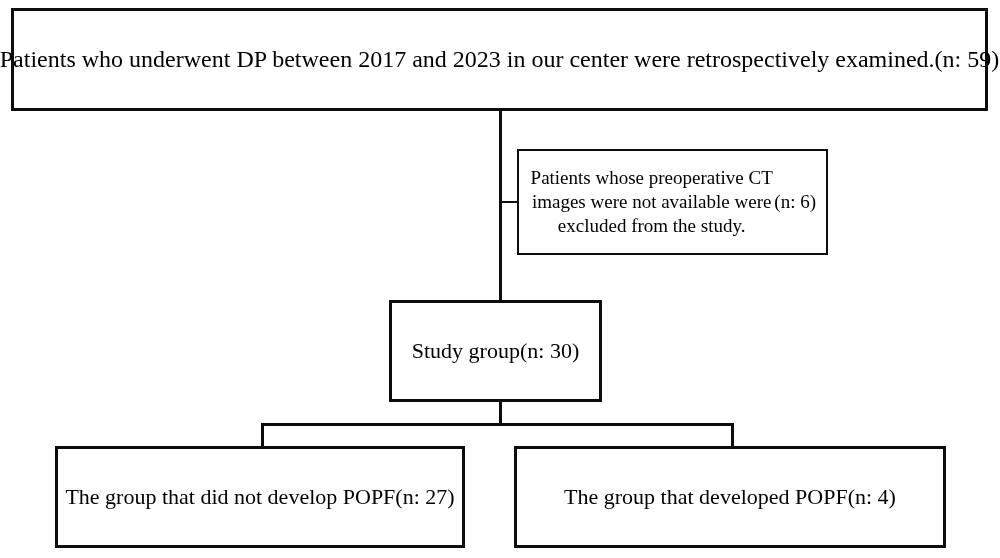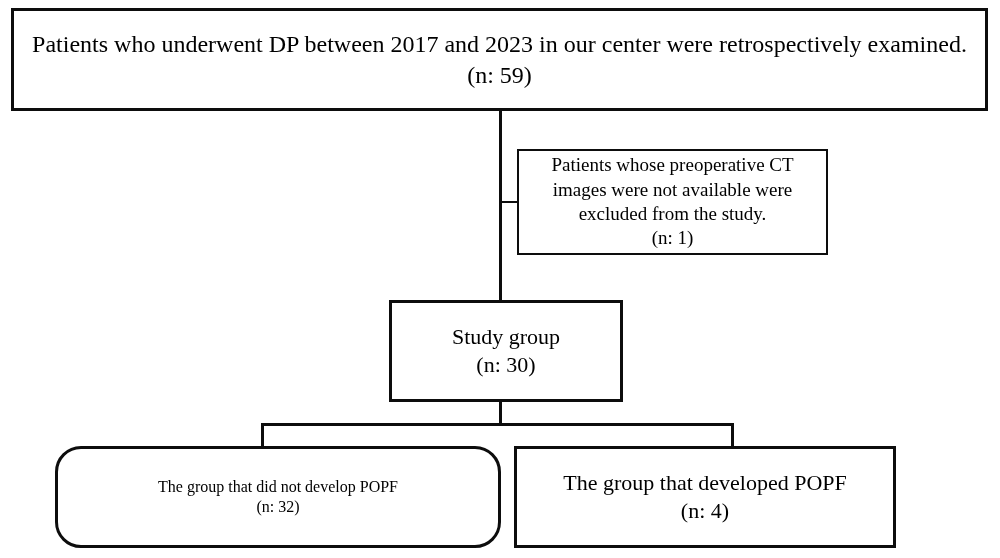--- a/index.html
+++ b/index.html
@@ -16,21 +16,21 @@
     font-family: "Liberation Serif", "DejaVu Serif", serif;
     color: #000000;
     overflow: hidden;
   }
   .node {
     position: absolute;
     box-sizing: border-box;
     border: 3px solid #0d0d0d;
     background: #ffffff;
     display: flex;
-    flex-direction: column;
+    flex-direction: row;
     align-items: center;
     justify-content: center;
     text-align: center;
     line-height: 1.28;
     z-index: 2;
   }
   .node .line {
     display: block;
     white-space: nowrap;
   }
@@ -55,36 +55,35 @@
     border-width: 2px;
     padding: 4px 10px;
     font-family: Liberation Serif, serif;
   }
   #node-excluded .line.wrap {
     max-width: 290px;
   }
   #node-study {
     left: 389px;
     top: 300px;
-    width: 234px;
+    width: 213px;
     height: 102px;
     font-size: 22px;
   }
   #node-nopopf {
     left: 55px;
     top: 446px;
-    width: 446px;
+    width: 410px;
     height: 102px;
-    font-size: 16px;
-    border-radius: 26px;
+    font-size: 22px;
   }
   #node-popf {
     left: 514px;
     top: 446px;
-    width: 382px;
+    width: 432px;
     height: 102px;
     font-size: 22px;
   }
 
   
   .conn {
     position: absolute;
     background: #0d0d0d;
     z-index: 1;
   }
@@ -141,31 +140,31 @@
   <div class="conn v" id="conn-drop-left"></div>
   <div class="conn v" id="conn-drop-right"></div>
 
   <div class="node" id="node-source">
     <span class="line">Patients who underwent DP between 2017 and 2023 in our center were retrospectively examined.</span>
     <span class="line">(n: 59)</span>
   </div>
 
   <div class="node" id="node-excluded">
     <span class="line wrap">Patients whose preoperative CT images were not available were excluded from the study.</span>
-    <span class="line">(n: 1)</span>
+    <span class="line">(n: 6)</span>
   </div>
 
   <div class="node" id="node-study">
     <span class="line">Study group</span>
     <span class="line">(n: 30)</span>
   </div>
 
   <div class="node" id="node-nopopf">
     <span class="line">The group that did not develop POPF</span>
-    <span class="line">(n: 32)</span>
+    <span class="line">(n: 27)</span>
   </div>
 
   <div class="node" id="node-popf">
     <span class="line">The group that developed POPF</span>
     <span class="line">(n: 4)</span>
   </div>
 
 </div>
 
 </body></html>

